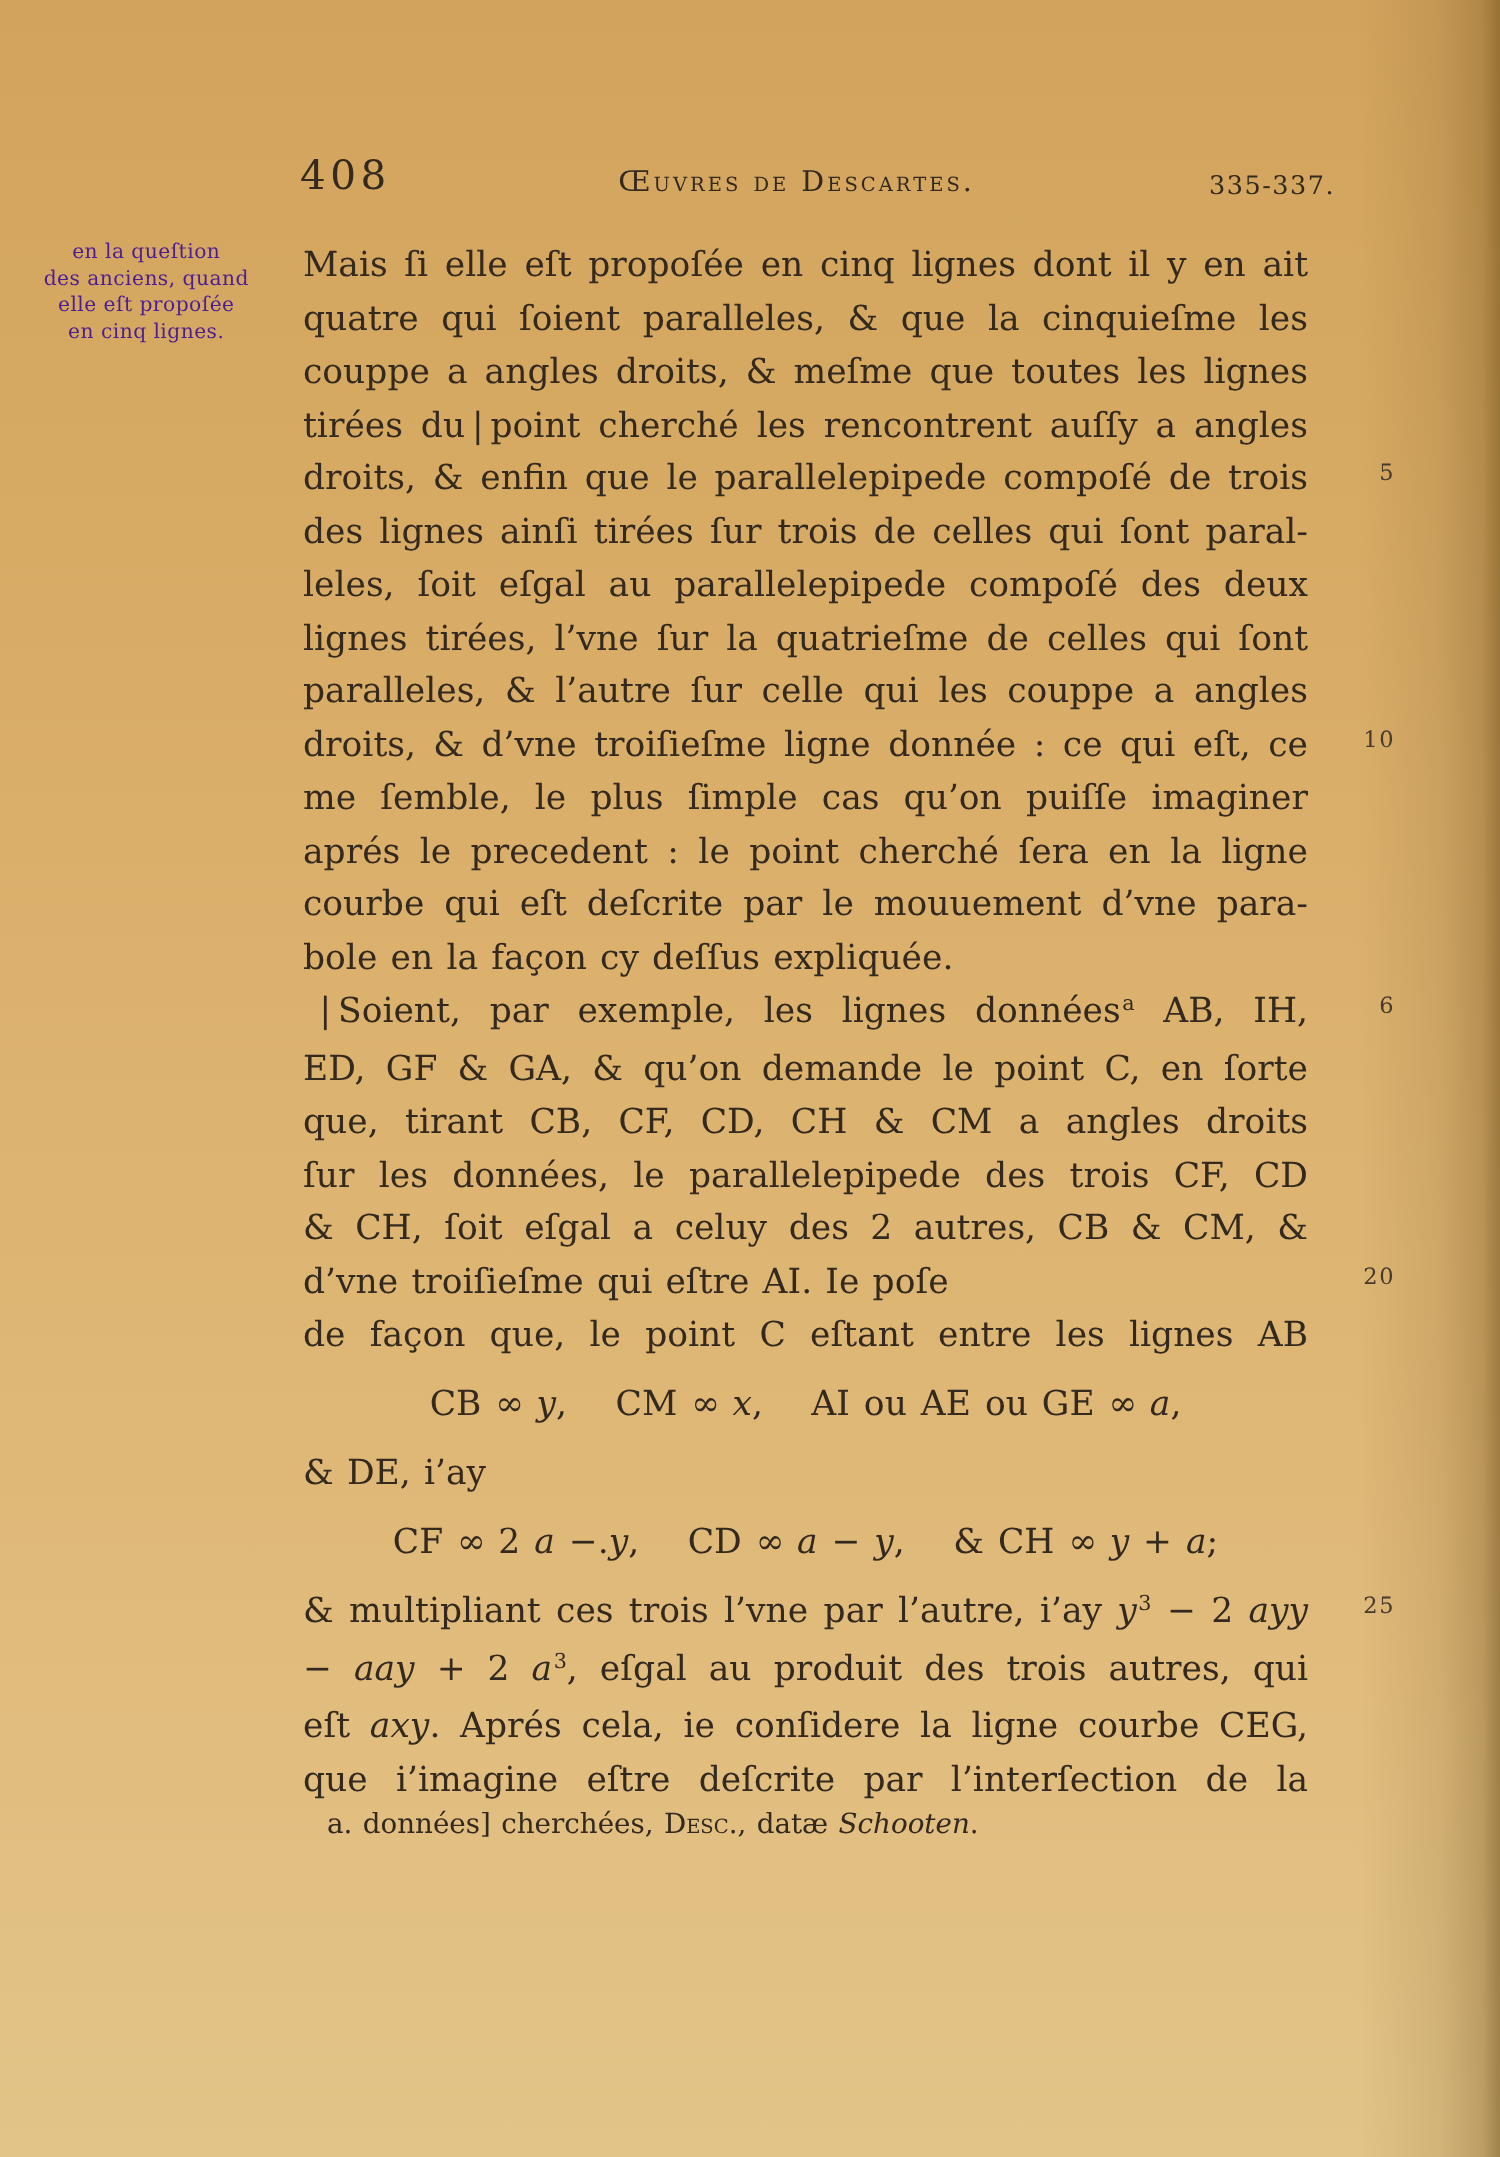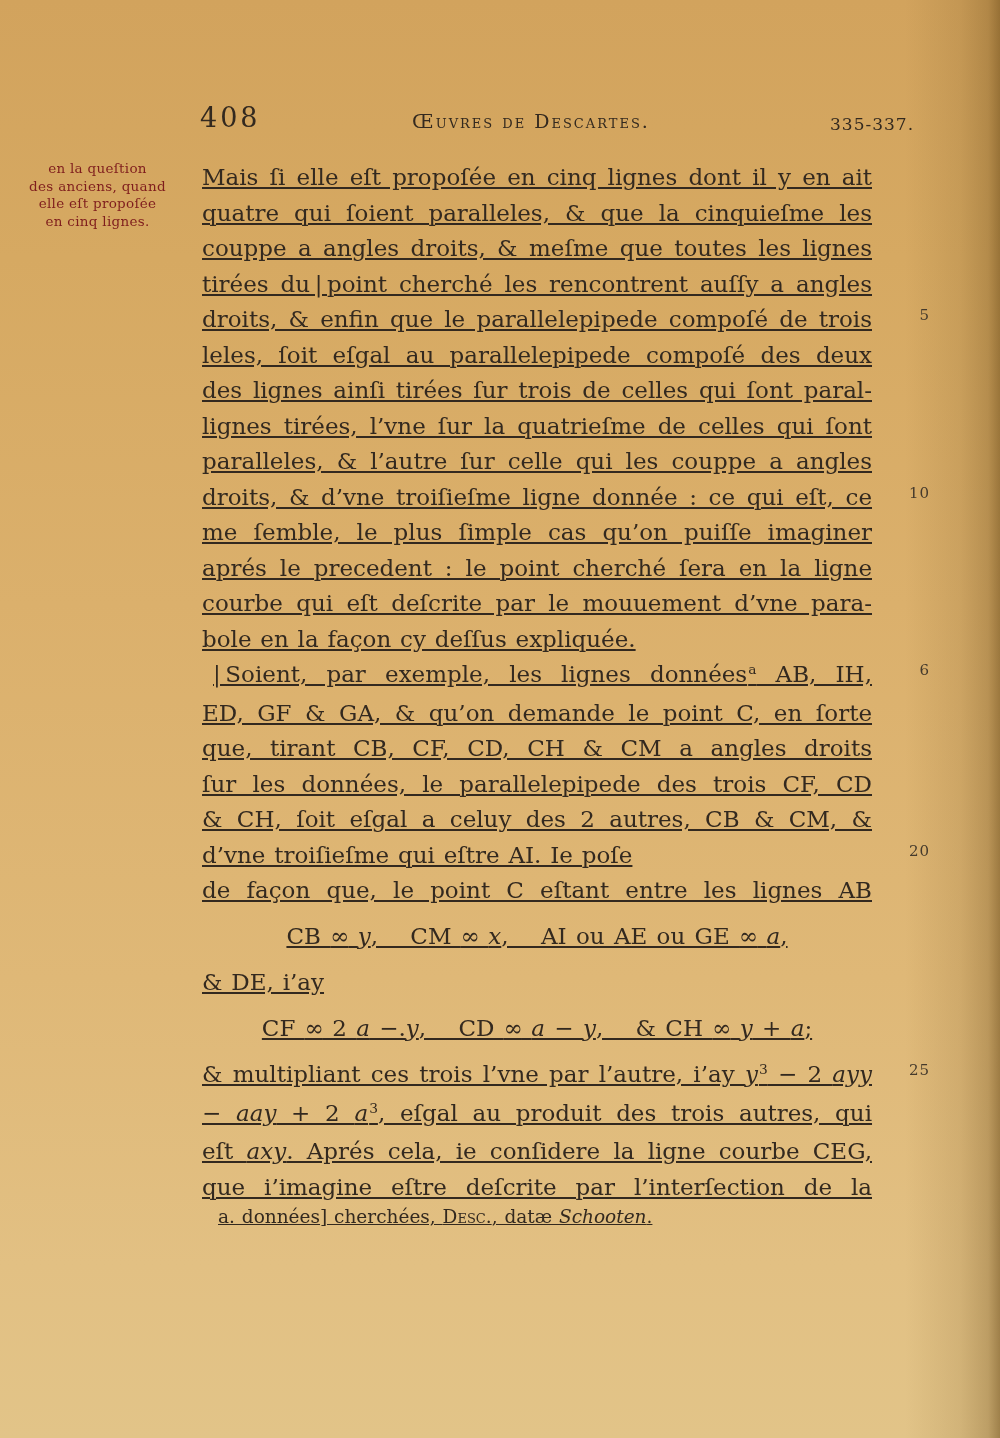--- a/index.html
+++ b/index.html
@@ -10,29 +10,29 @@
       linear-gradient(270deg, rgba(92,62,14,0.50) 0px, rgba(92,62,14,0.28) 12px, rgba(92,62,14,0.12) 40px, rgba(92,62,14,0) 95px),
       linear-gradient(180deg, #d2a35d 0%, #d6a962 18%, #dbb06c 42%, #dfb877 68%, #e2c083 88%, #e2c488 100%);
     color:#33291f;
   }
   .page{position:absolute;inset:0;}
 
   
   .pagenum{position:absolute;left:200px;top:102px;font-size:27px;letter-spacing:3px;}
   .running-title{position:absolute;left:531px;top:110px;transform:translateX(-50%);
     font-size:19px;font-variant:small-caps;letter-spacing:2px;white-space:nowrap;}
-  .folio{position:absolute;left:830px;top:114px;font-size:17px;letter-spacing:1px;}
+  .folio{position:absolute;left:806px;top:114px;font-size:17px;letter-spacing:1px;}
 
   
   .margin-note{position:absolute;left:20px;top:160px;width:155px;text-align:center;
-    font-size:13.5px;line-height:17.6px;color:#7f1d1d;letter-spacing:0.3px;}
+    font-size:13.5px;line-height:17.6px;color:#4c1d95;letter-spacing:0.3px;}
 
   
   .main{position:absolute;left:202px;top:160px;width:670px;
-    font-size:23px;line-height:35.5px;word-spacing:1.5px;text-decoration:underline;}
+    font-size:23px;line-height:35.5px;word-spacing:1.5px;}
   .line{position:relative;text-align:justify;text-align-last:justify;}
   .line.end{text-align-last:left;}
   .line.indent{text-indent:11px;}
   .line.formula{text-align:center;text-align-last:center;margin:10px 0 11px;word-spacing:2px;}
   .linenum{position:absolute;right:-58px;top:6px;font-size:15px;line-height:1;
     letter-spacing:1px;color:#453a2c;}
   .s-i{font-style:italic;}
   .s-eq{font-style:italic;letter-spacing:-1px;}
   .s-sup{font-size:60%;position:relative;top:-0.55em;margin-left:1px;}
   .s-sc{font-variant:small-caps;}
@@ -57,22 +57,22 @@
       <div>en cinq lignes.</div>
     </div>
 
   <div class="main">
 
   <div class="line"><span>Mais ſi elle eſt propoſée en cinq lignes dont il y en ait</span></div>
       <div class="line"><span>quatre qui ſoient paralleles, &amp; que la cinquieſme les</span></div>
       <div class="line"><span>couppe a angles droits, &amp; meſme que toutes les lignes</span></div>
       <div class="line"><span>tirées du | point cherché les rencontrent auſſy a angles</span></div>
       <div class="line"><span>droits, &amp; enfin que le parallelepipede compoſé de trois</span><span class="linenum">5</span></div>
+      <div class="line"><span>des lignes ainſi tirées ſur trois de celles qui ſont paral-</span></div>
       <div class="line"><span>leles, ſoit eſgal au parallelepipede compoſé des deux</span></div>
-      <div class="line"><span>des lignes ainſi tirées ſur trois de celles qui ſont paral-</span></div>
       <div class="line"><span>lignes tirées, l’vne ſur la quatrieſme de celles qui ſont</span></div>
       <div class="line"><span>paralleles, &amp; l’autre ſur celle qui les couppe a angles</span></div>
       <div class="line"><span>droits, &amp; d’vne troiſieſme ligne donnée : ce qui eſt, ce</span><span class="linenum">10</span></div>
       <div class="line"><span>me ſemble, le plus ſimple cas qu’on puiſſe imaginer</span></div>
       <div class="line"><span>aprés le precedent : le point cherché ſera en la ligne</span></div>
       <div class="line"><span>courbe qui eſt deſcrite par le mouuement d’vne para-</span></div>
       <div class="line end"><span>bole en la façon cy deſſus expliquée.</span></div>
       <div class="line indent"><span>| Soient, par exemple, les lignes données</span><span class="s-sup">a</span><span> AB, IH,</span><span class="linenum">6</span></div>
       <div class="line"><span>ED, GF &amp; GA, &amp; qu’on demande le point C, en ſorte</span></div>
       <div class="line"><span>que, tirant CB, CF, CD, CH &amp; CM a angles droits</span></div>

